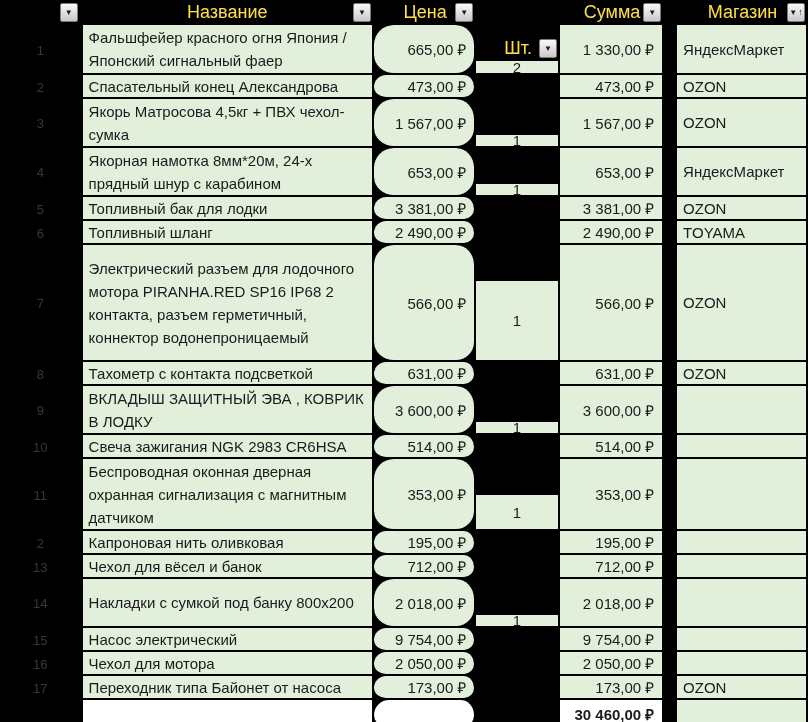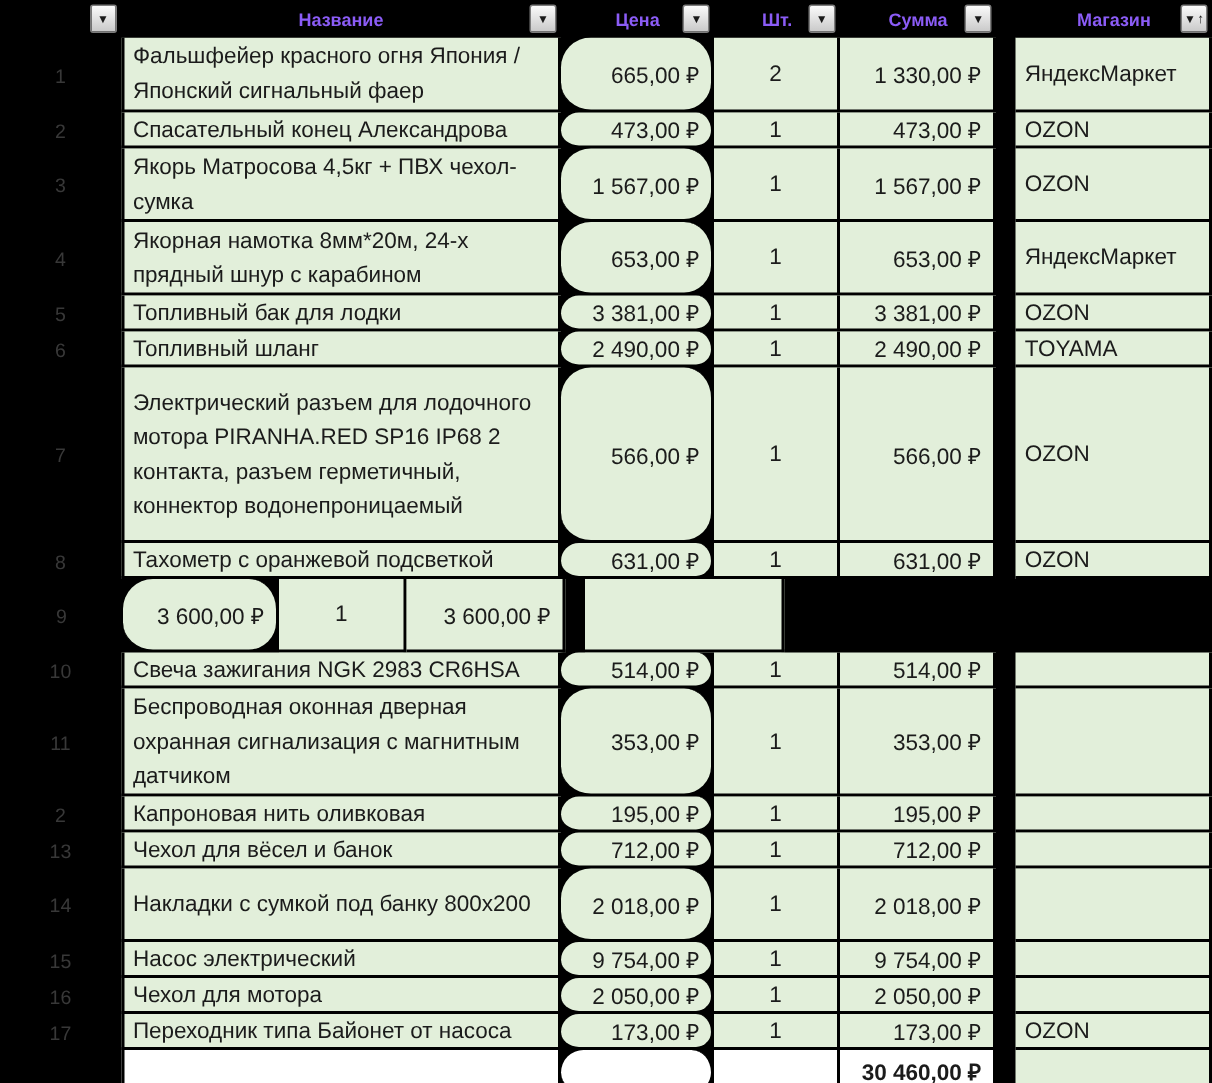--- a/index.html
+++ b/index.html
@@ -5,29 +5,29 @@
   * { box-sizing: border-box; margin: 0; padding: 0; }
   html, body { width: 808px; height: 722px; background: #000; overflow: hidden; }
   body { font-family: "Liberation Sans", sans-serif; }
 
   .sheet { position: relative; width: 808px; height: 722px; background: #000; }
 
   
   .w-rownum { width: 82px;  }
   .w-name   { width: 298px; }
   .w-price  { width: 104px; }
-  .w-qty    { width: 85px;  }
+  .w-qty    { width: 85px; margin-top: 36px;  }
   .w-sum    { width: 106px; }
   .w-store  { width: 133px; margin-left: 13px; }
 
   
   .header-row { display: flex; height: 25px; background: #000; }
   .hcell { position: relative; display: flex; align-items: center; justify-content: center;
            height: 25px; background: #000; }
-  .hlabel { color: #8b5cf6; font-size: 12px; font-weight: 700; white-space: nowrap; }
+  .hlabel { color: #fde047; font-size: 18px; font-weight: 400; white-space: nowrap; }
   .filter-btn { position: absolute; right: 3px; top: 3px; width: 18px; height: 19px;
                 display: flex; align-items: center; justify-content: center;
                 background: linear-gradient(#fafafa, #c9c9c9); border: 1px solid #7d7d7d;
                 border-radius: 2px; cursor: pointer; }
   .filter-icon { font-size: 8px; color: #1a1a1a; line-height: 1; }
   .sort-icon { font-size: 9px; color: #1a1a1a; line-height: 1; margin-left: 1px; }
 
   
   #rows .row, .footer-row { display: flex; height: 24px; }
   #rows .row:nth-child(1)  { height: 50px; }
@@ -157,29 +157,30 @@
     <div class="cell rownum w-rownum">7</div>
     <div class="cell name w-name">Электрический разъем для лодочного мотора PIRANHA.RED SP16 IP68 2 контакта, разъем герметичный, коннектор водонепроницаемый</div>
     <div class="cell price w-price">566,00 ₽</div>
     <div class="cell qty w-qty">1</div>
     <div class="cell sum w-sum">566,00 ₽</div>
     <div class="cell store w-store">OZON</div>
   </div>
 
   <div class="row">
     <div class="cell rownum w-rownum">8</div>
-    <div class="cell name w-name">Тахометр с оранжевой подсветкой</div>
+    <div class="cell name w-name">Тахометр с контакта подсветкой</div>
     <div class="cell price w-price">631,00 ₽</div>
     <div class="cell qty w-qty">1</div>
     <div class="cell sum w-sum">631,00 ₽</div>
     <div class="cell store w-store">OZON</div>
   </div>
 
   <div class="row">
     <div class="cell rownum w-rownum">9</div>
+    <div class="cell name w-name">ВКЛАДЫШ ЗАЩИТНЫЙ ЭВА , КОВРИК В ЛОДКУ</div>
     <div class="cell price w-price">3 600,00 ₽</div>
     <div class="cell qty w-qty">1</div>
     <div class="cell sum w-sum">3 600,00 ₽</div>
     <div class="cell store w-store"></div>
   </div>
 
   <div class="row">
     <div class="cell rownum w-rownum">10</div>
     <div class="cell name w-name">Свеча зажигания NGK 2983 CR6HSA</div>
     <div class="cell price w-price">514,00 ₽</div>

